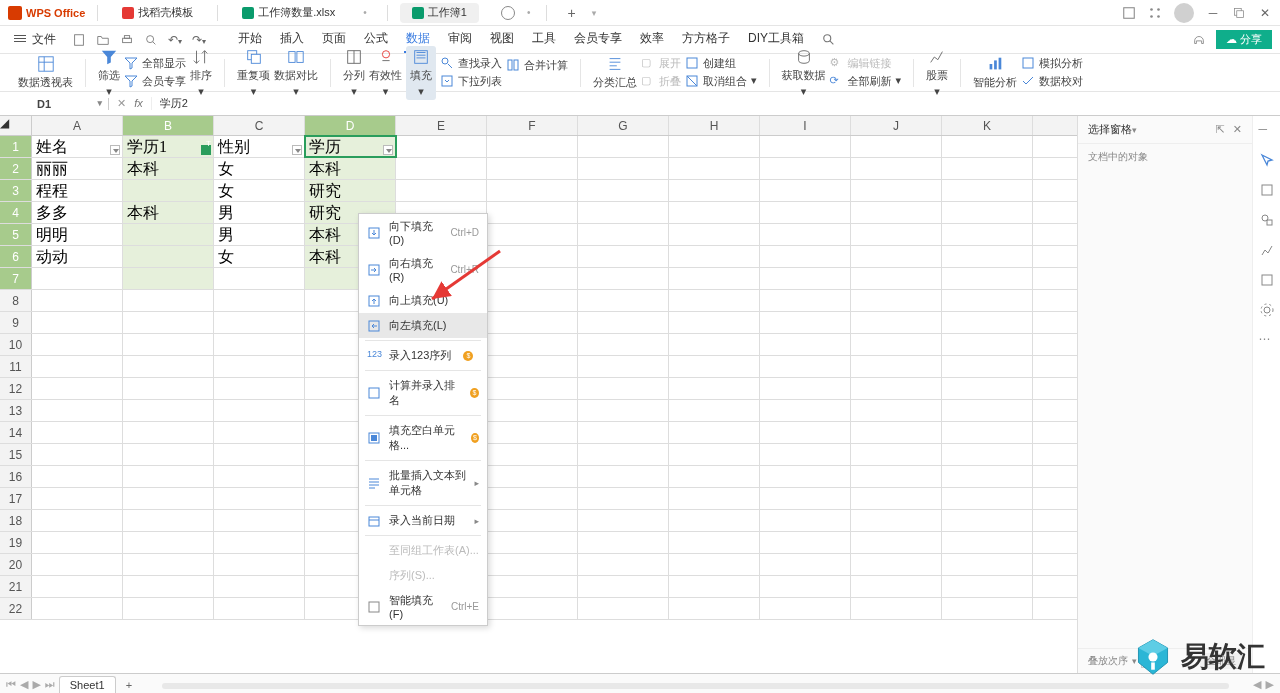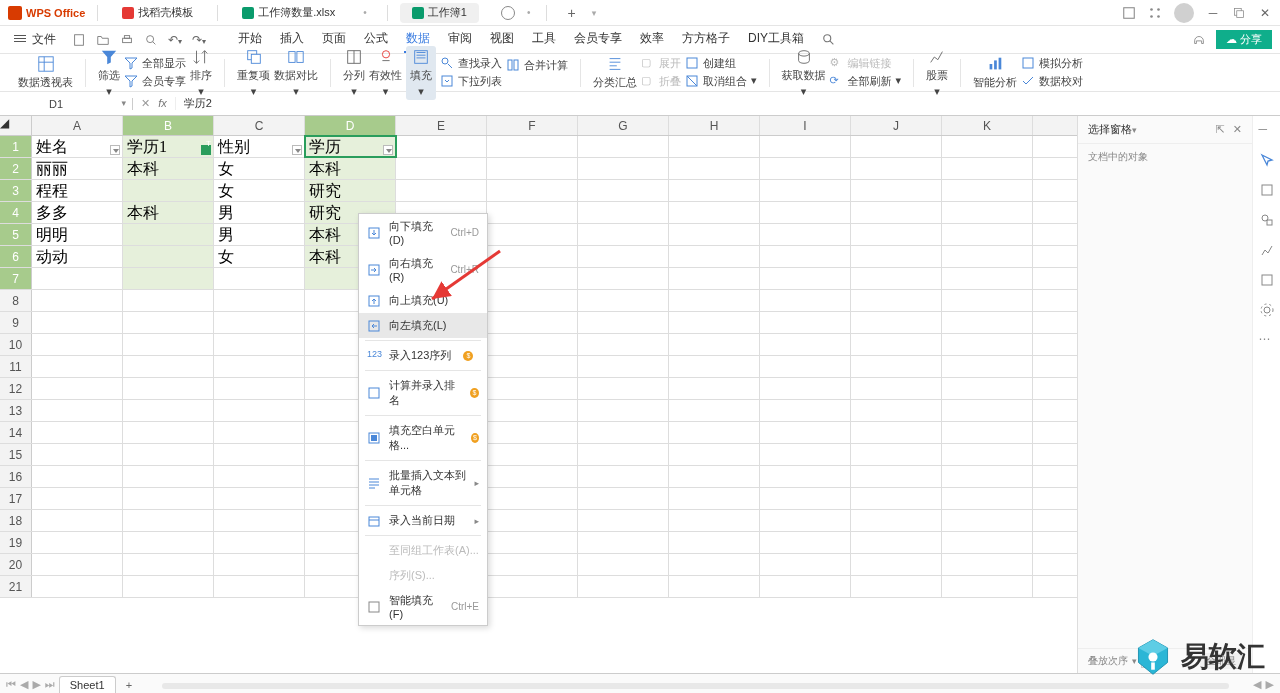--- a/index.html
+++ b/index.html
@@ -43,21 +43,21 @@
 .rib-big { display: flex; flex-direction: column; align-items: center; gap: 2px; font-size: 11px; color: #444; }
 .rib-big-ico { width: 18px; height: 18px; }
 .rib-small { display: flex; align-items: flex-start; gap: 4px; font-size: 11px; color: #444; white-space: nowrap; }
 .rib-small.disabled { color: #bbb; }
 .rib-stack { display: flex; flex-direction: column; gap: 3px; }
 .blue { color: #4a87d8; }
 .ico-box { width: 14px; height: 14px; display: inline-block; }
 
 
 .fbar { height: 24px; display: flex; align-items: center; border-bottom: 1px solid #ccc; background: #fff; }
-.namebox { width: 133px; border-right: 1px solid #ccc; padding: 0 28px 0 8px; font-size: 11px; text-align: center; color: #444; position: relative; }
+.namebox { width: 109px; border-right: 1px solid #ccc; padding: 0 28px 0 8px; font-size: 11px; text-align: center; color: #444; position: relative; font-weight: bold; }
 .namebox::after { content: "▾"; position: absolute; right: 6px; color: #888; font-size: 9px; }
 .fbar-icons { display: flex; gap: 8px; padding: 0 8px; color: #999; font-size: 11px; border-right: 1px solid #eee; }
 .fx { font-style: italic; font-size: 11px; color: #777; }
 .fbar-input { flex: 1; padding: 0 8px; font-size: 11px; color: #333; }
 
 
 .main { display: flex; height: 557px; }
 .sheet-area { flex: 1; position: relative; overflow: hidden; }
 .colheads { display: flex; height: 20px; border-bottom: 1px solid #ccc; background: #f3f3f3; }
 .corner { width: 32px; border-right: 1px solid #ccc; background: #f3f3f3; }
@@ -687,20 +687,34 @@
           <div class="cell"></div>
           <div class="cell"></div>
           <div class="cell"></div>
           <div class="cell"></div>
           <div class="cell"></div>
           <div class="cell"></div>
           <div class="cell"></div>
           <div class="cell"></div>
           <div class="cell"></div>
         </div>
+        <div class="row">
+          <div class="rowh">22</div>
+          <div class="cell"></div>
+          <div class="cell"></div>
+          <div class="cell"></div>
+          <div class="cell"></div>
+          <div class="cell"></div>
+          <div class="cell"></div>
+          <div class="cell"></div>
+          <div class="cell"></div>
+          <div class="cell"></div>
+          <div class="cell"></div>
+          <div class="cell"></div>
+        </div>
       </div>
 
     <div class="dropdown">
       <div class="dd-item">
           <span class="dd-ico"><svg viewBox="0 0 14 14">
               <rect x="2" y="2" width="10" height="10" fill="none" stroke="#4a87d8"></rect>
               <path d="M7 4v5m-2-2l2 2 2-2" fill="none" stroke="#4a87d8"></path>
             </svg></span>
           <span>向下填充(D)</span>
           <span class="dd-short">Ctrl+D</span>

